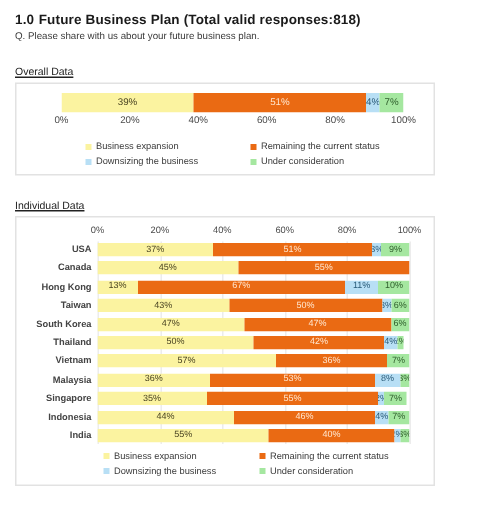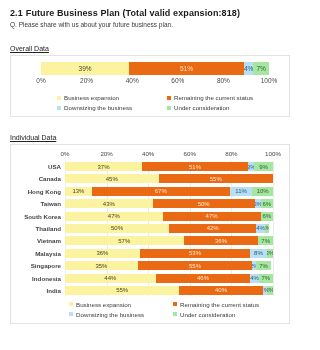--- a/index.html
+++ b/index.html
@@ -186,21 +186,21 @@
   .ind-legend {
     margin: 5px 0 0 52px;
   }
 </style>
 </head>
 <body>
 
 <div class="page">
 
   <div class="title">
-    <span class="num">2.1</span><span>Future Business Plan  (Total valid expansion:818)</span>
+    <span class="num">1.0</span><span>Future Business Plan  (Total valid responses:818)</span>
   </div>
 
   <div class="question">Q. Please share with us about your future business plan.</div>
 
   <div class="section-label">Overall Data</div>
 
   <div class="panel overall-panel">
     <div class="ov-barwrap">
       <div class="stack" id="overall-stack">
           <div class="seg c0" style="width: 39%;">

